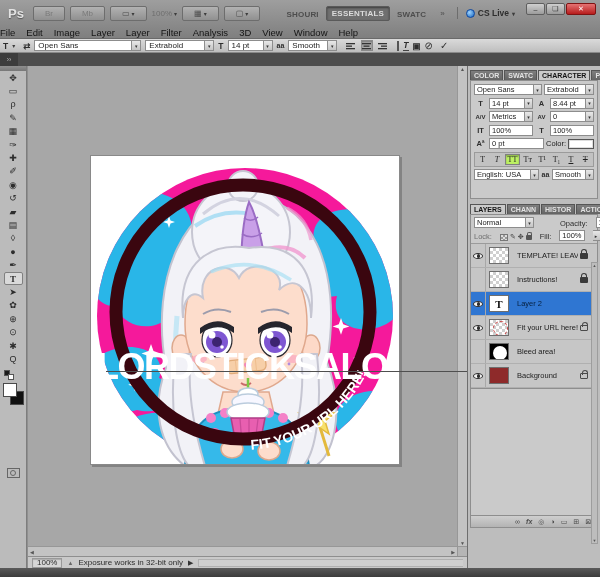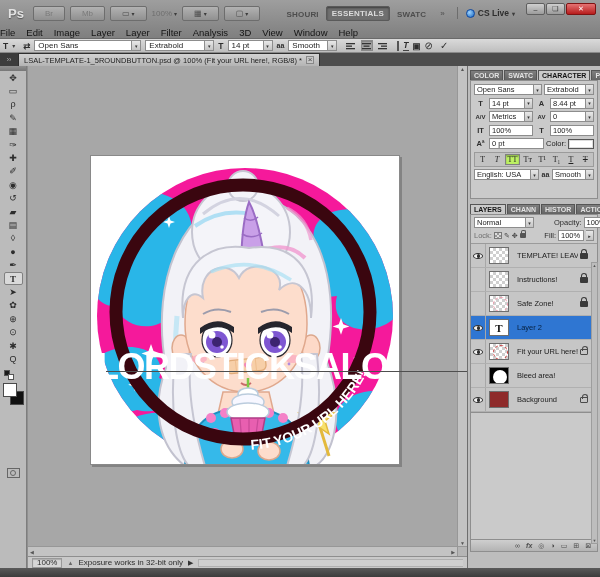--- a/index.html
+++ b/index.html
@@ -76,21 +76,21 @@
   .crow{display:flex;align-items:center;gap:2px;margin-bottom:2.5px}
   .cicon{width:13px;font-size:7.5px;font-weight:bold;color:#2e2e2e;text-align:center;flex:none}
   .cfield{background:#fff;border:1px solid #8d8d8d;height:11px;font-size:7.5px;display:flex;align-items:center;padding:0 2px;color:#222}
   .cdd{width:8px;height:11px;border:1px solid #8d8d8d;border-left:none;background:linear-gradient(#e8e8e8,#c4c4c4);font-size:5px;display:flex;align-items:center;justify-content:center;color:#333;flex:none}
   .grow{flex:1}
   .stylerow{display:flex;gap:1px;border:1px solid #9b9b9b;background:#c2c2c2;padding:1px;margin-bottom:2.5px}
   .stybtn{flex:1;height:11px;display:flex;align-items:center;justify-content:center;font-size:8px;font-family:"Liberation Serif",serif;color:#222}
   .stybtn.pressed{border:1px solid #808080;background:#bef264;box-shadow:inset 0 1px 2px rgba(0,0,0,.3)}
   .stybtn.i{font-style:italic}.stybtn.u{text-decoration:underline}.stybtn.s{text-decoration:line-through}
   
-  .lyrctl{display:flex;align-items:center;gap:2px;padding:2px 0;font-size:7.5px;color:#2c2c2c}
+  .lyrctl{display:flex;align-items:flex-end;gap:8px;padding:2px 0;font-size:7.5px;color:#2c2c2c}
   .lockicons{display:flex;gap:2px;align-items:center;font-size:7px;color:#444}
   .layerlist{border-top:1px solid #9b9b9b}
   .lrow{height:24px;display:flex;align-items:center;background:#c6c6c6;border-bottom:1px solid #b0b0b0;padding-right:9px}
   .lrow.selected{background:#2f76d2}
   .lrow.selected .lname{color:#06203f;font-weight:normal}
   .eyecell{width:15px;height:100%;border-right:1px solid #a8a8a8;display:flex;align-items:center;justify-content:center;flex:none}
   .eye{width:10px;height:6px;border:1px solid #2e2e2e;border-radius:50%;background:#f2f2f2;position:relative}
   .eye:after{content:"";position:absolute;left:2.5px;top:0.5px;width:3.5px;height:3.5px;border-radius:50%;background:#2e2e2e}
   .thumbwrap{width:26px;display:flex;justify-content:center;flex:none}
   .thumb{width:20px;height:17px;border:1px solid #6e6e6e;background:#fff;position:relative;overflow:hidden}
@@ -214,24 +214,20 @@
   <span class="obicon" style="font-style:italic;border-bottom:1px solid #444">T</span>
   <span class="obicon">▣</span>
   <span class="okcancel">
     <span>⊘</span>
     <span>✓</span>
   </span>
 </div>
 
 <div class="tabrow">
   <span class="tabnotch">››</span>
-  <span class="doctab">
-    <span>LSAL-TEMPLATE-1_5ROUNDBUTTON.psd @ 100% (Fit your URL here!, RGB/8) *</span>
-    <span class="tabclose">×</span>
-  </span>
 </div>
 
 <div class="toolbar">
   <div class="toolhead"></div>
   <div id="tools">
       <div class="tool">✥</div>
       <div class="tool">▭</div>
       <div class="tool">ρ</div>
       <div class="tool">✎</div>
       <div class="tool">▦</div>
@@ -511,28 +507,20 @@
           <span class="lockb"></span>
         </div>
         <div class="lrow">
           <div class="eyecell"></div>
           <div class="thumbwrap">
             <div class="thumb checker"></div>
           </div>
           <span class="lname">Instructions!</span>
           <span class="lockb"></span>
         </div>
-        <div class="lrow">
-          <div class="eyecell"></div>
-          <div class="thumbwrap">
-            <div class="thumb checker-circle-faint"></div>
-          </div>
-          <span class="lname">Safe Zone!</span>
-          <span class="lockb"></span>
-        </div>
         <div class="lrow selected">
           <div class="eyecell">
             <span class="eye"></span>
           </div>
           <div class="thumbwrap">
             <div class="thumb text">T</div>
           </div>
           <span class="lname">Layer 2</span>
         </div>
         <div class="lrow">

